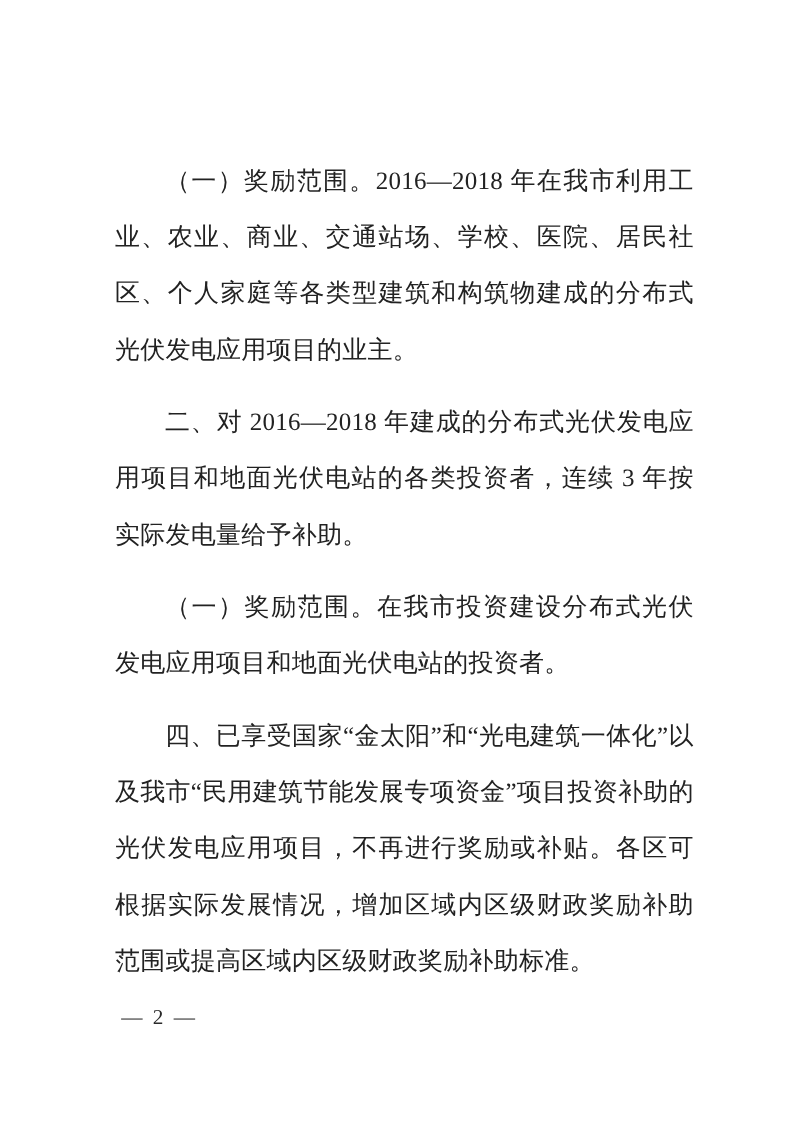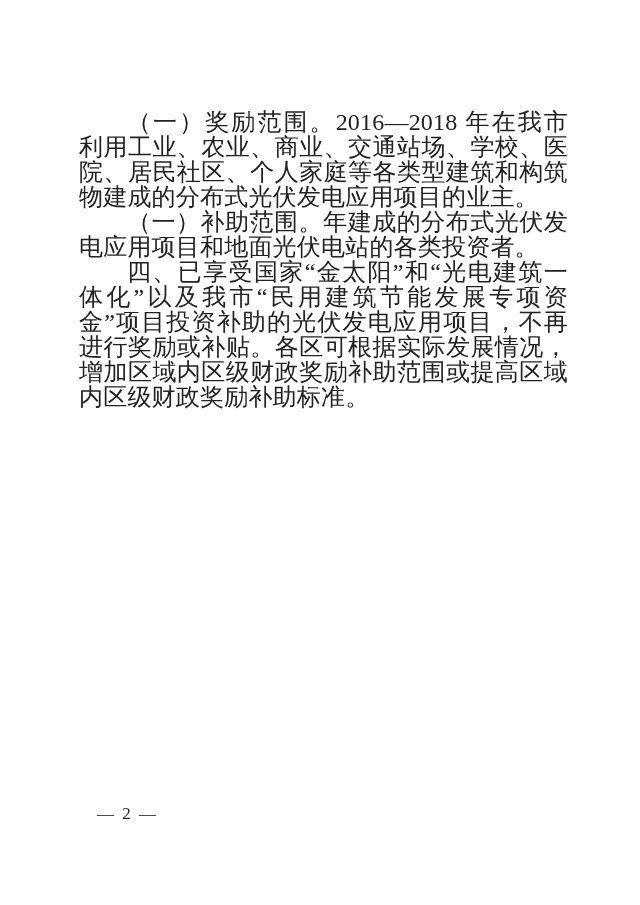--- a/index.html
+++ b/index.html
@@ -16,42 +16,43 @@
     color: #222222;
     overflow: hidden;
   }
   .content {
     position: absolute;
     left: 79px;
     top: 110px;
     width: 489px;
   }
   .para {
-    margin: 0;
-    font-size: 24px;
-    line-height: 25px;
+    margin: 13px;
+    font-size: 20px;
+    line-height: 45px;
     text-align: justify;
     text-indent: 2em;
     letter-spacing: 0.2px;
     word-break: break-all;
   }
   .footer {
     position: absolute;
     left: 97px;
     top: 804px;
     font-size: 17px;
     letter-spacing: 2px;
     color: #2a2a2a;
   }
 </style>
 </head>
 <body>
 
 <div class="page">
   <div class="content">
     <p class="para">（一）奖励范围。2016—2018 年在我市利用工业、农业、商业、交通站场、学校、医院、居民社区、个人家庭等各类型建筑和构筑物建成的分布式光伏发电应用项目的业主。</p>
-    <p class="para">（一）补助范围。年建成的分布式光伏发电应用项目和地面光伏电站的各类投资者。</p>
+    <p class="para">二、对 2016—2018 年建成的分布式光伏发电应用项目和地面光伏电站的各类投资者，连续 3 年按实际发电量给予补助。</p>
+    <p class="para">（一）奖励范围。在我市投资建设分布式光伏发电应用项目和地面光伏电站的投资者。</p>
     <p class="para">四、已享受国家“金太阳”和“光电建筑一体化”以及我市“民用建筑节能发展专项资金”项目投资补助的光伏发电应用项目，不再进行奖励或补贴。各区可根据实际发展情况，增加区域内区级财政奖励补助范围或提高区域内区级财政奖励补助标准。</p>
   </div>
   <div class="footer">
     <span>— 2 —</span>
   </div>
 </div>
 
 </body></html>

